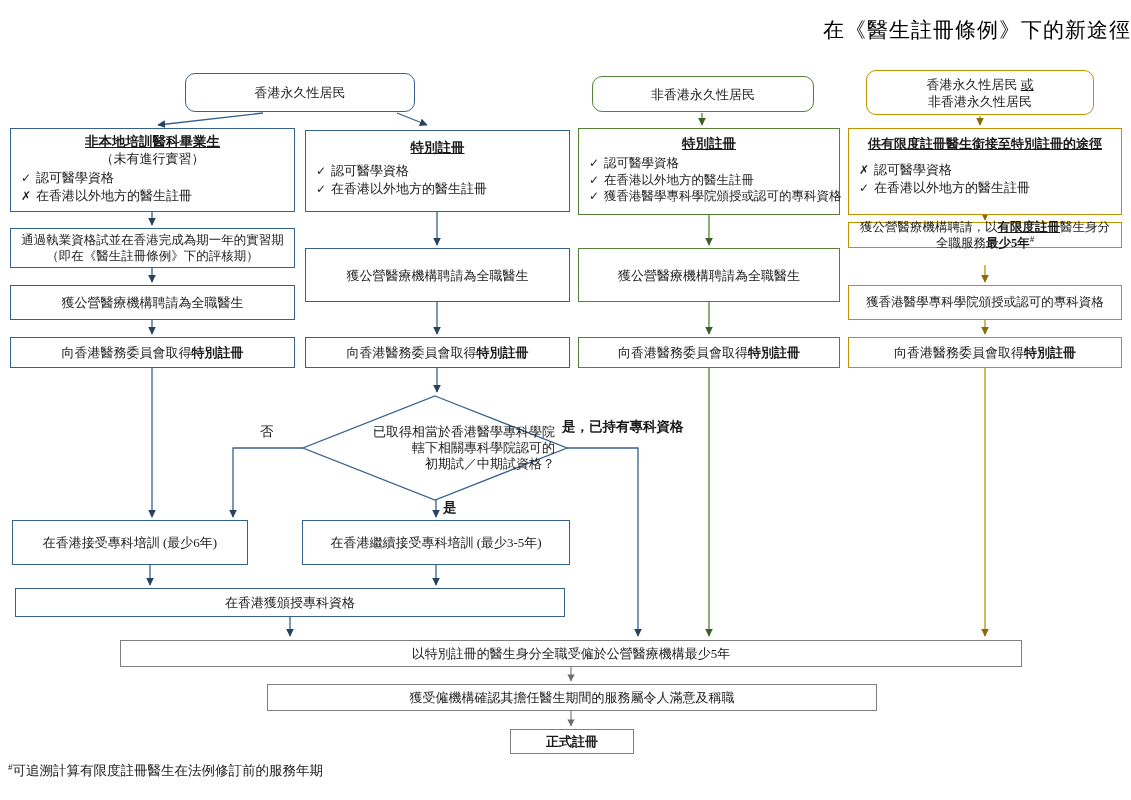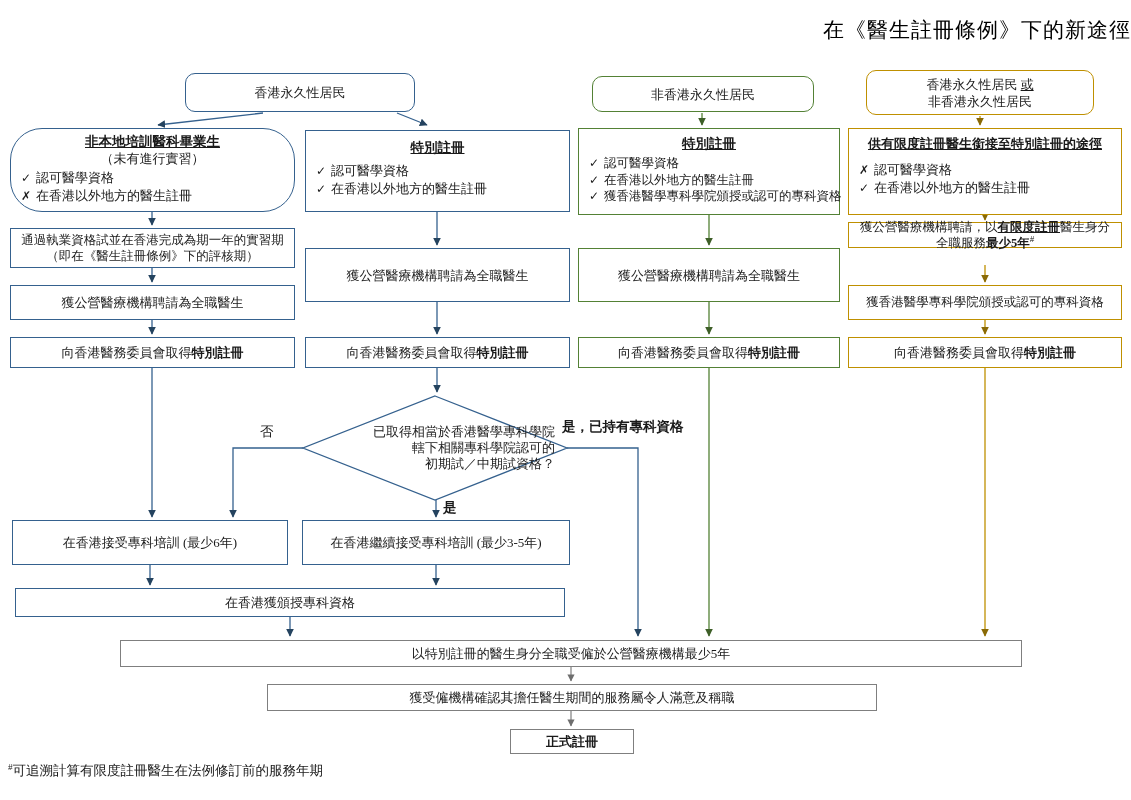--- a/index.html
+++ b/index.html
@@ -101,21 +101,21 @@
   <div>香港永久性居民</div>
 </div>
 <div class="box rounded green" style="left:592px;top:76px;width:222px;height:36px;">
   <div>非香港永久性居民</div>
 </div>
 <div class="box rounded gold" style="left:866px;top:70px;width:228px;height:45px;">
   <div><span>香港永久性居民 </span><span class="u">或</span></div>
   <div>非香港永久性居民</div>
 </div>
 
-<div class="box profile" style="left:10px;top:128px;width:285px;height:84px;border-radius:32px;">
+<div class="box profile" style="left:10px;top:128px;width:285px;height:84px;">
   <div class="ptitle">非本地培訓醫科畢業生</div>
   <div class="psub">（未有進行實習）</div>
   <div class="items">
     <div class="row"><span class="mark">✓</span><span>認可醫學資格</span></div>
     <div class="row"><span class="mark">✗</span><span>在香港以外地方的醫生註冊</span></div>
   </div>
 </div>
 
 <div class="box profile" style="left:305px;top:130px;width:265px;height:82px;">
   <div class="ptitle" style="margin-top:4px;">特別註冊</div>
@@ -145,21 +145,21 @@
 <div class="box small" style="left:10px;top:228px;width:285px;height:40px;">
   <div>通過執業資格試並在香港完成為期一年的實習期</div>
   <div>（即在《醫生註冊條例》下的評核期）</div>
 </div>
 <div class="box" style="left:10px;top:285px;width:285px;height:35px;">
   <div>獲公營醫療機構聘請為全職醫生</div>
 </div>
 <div class="box" style="left:10px;top:337px;width:285px;height:31px;">
   <div><span>向香港醫務委員會取得</span><span class="b">特別註冊</span></div>
 </div>
-<div class="box" style="left:12px;top:520px;width:276px;height:45px;">
+<div class="box" style="left:12px;top:520px;width:236px;height:45px;">
   <div>在香港接受專科培訓 (最少6年)</div>
 </div>
 
 <div class="box" style="left:305px;top:248px;width:265px;height:54px;">
   <div>獲公營醫療機構聘請為全職醫生</div>
 </div>
 <div class="box" style="left:305px;top:337px;width:265px;height:31px;">
   <div><span>向香港醫務委員會取得</span><span class="b">特別註冊</span></div>
 </div>
 <div class="box" style="left:302px;top:520px;width:268px;height:45px;">

